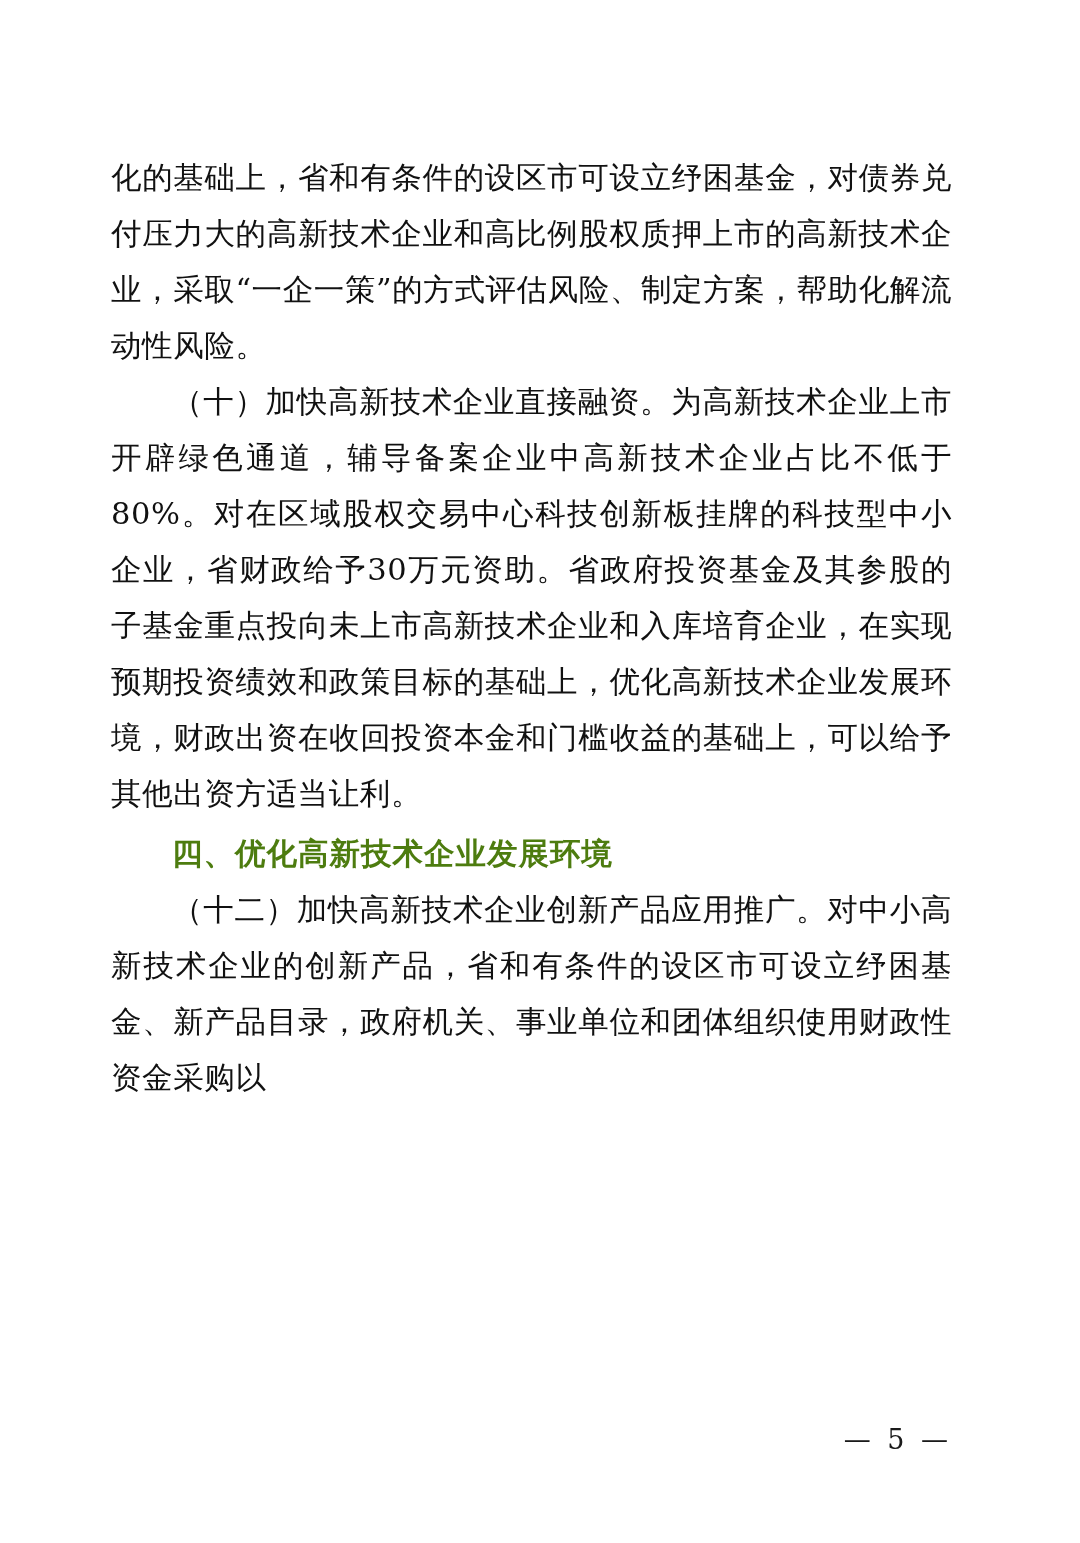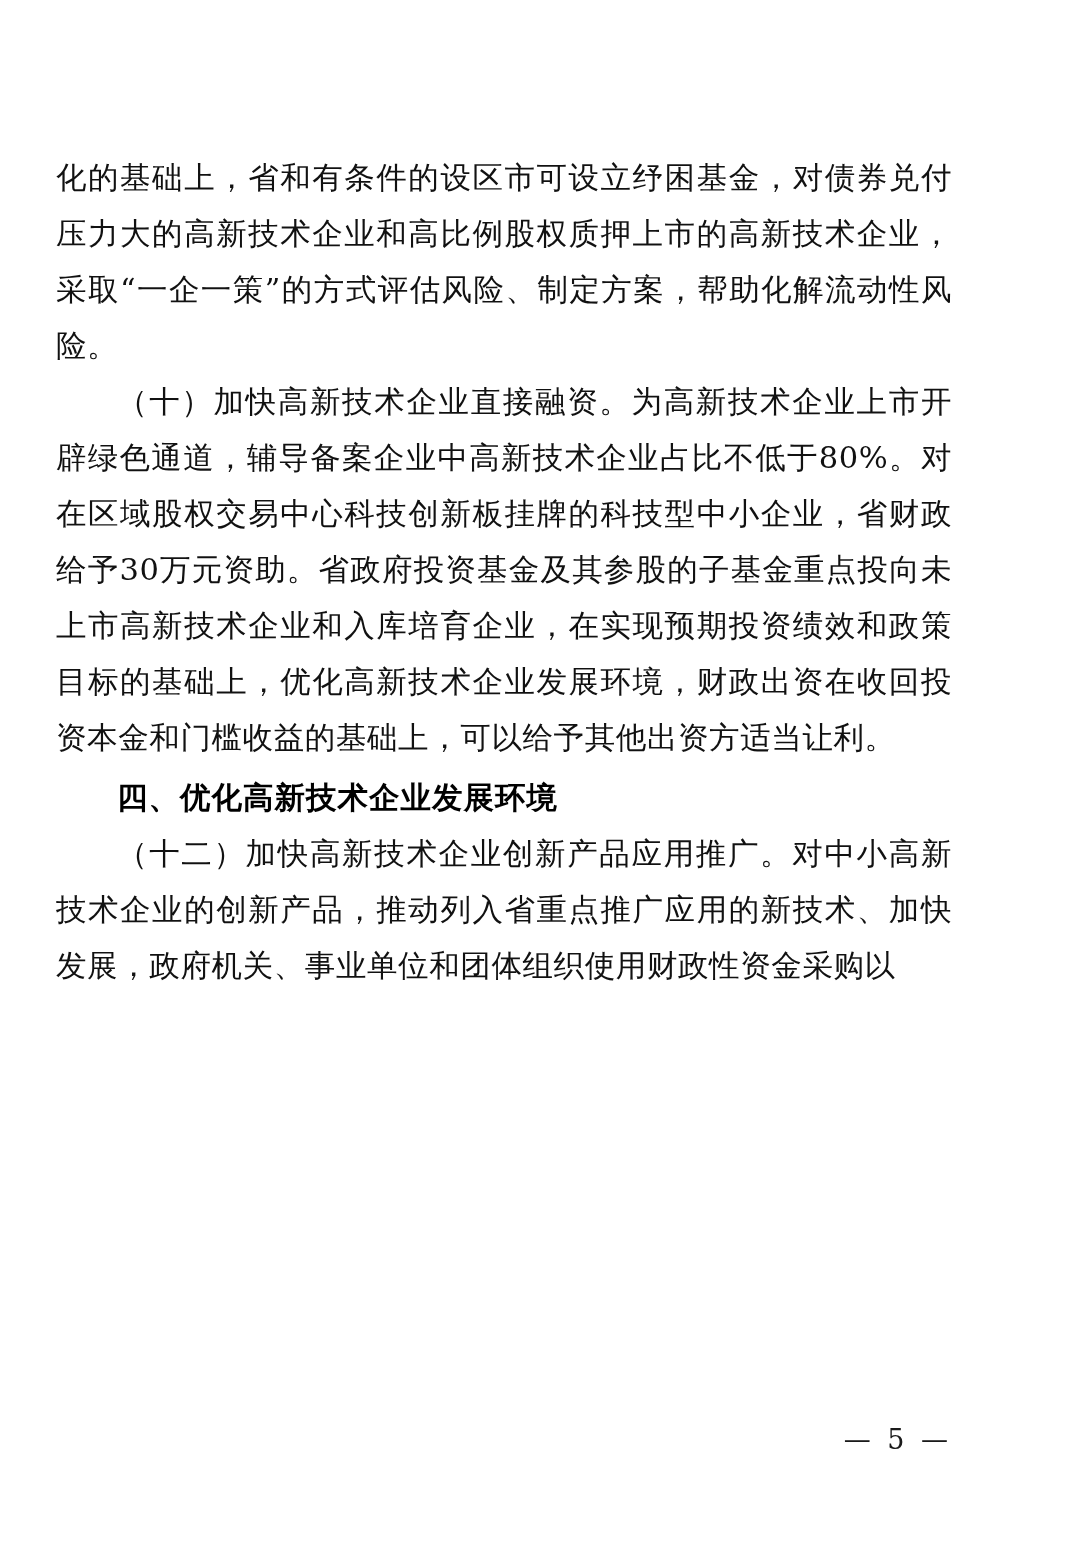--- a/index.html
+++ b/index.html
@@ -15,21 +15,21 @@
     position: relative;
     overflow: hidden;
   }
   .page {
     position: absolute;
     top: 0;
     left: 0;
     width: 1080px;
     height: 1543px;
     box-sizing: border-box;
-    padding: 150px 128px 60px 56px;
+    padding: 150px 128px 60px 111px;
   }
   .doc-body {
     font-size: 30.5px;
     line-height: 56px;
     text-align: justify;
     text-justify: inter-ideograph;
     letter-spacing: 0.6px;
     color: #111;
   }
   .para {
@@ -40,36 +40,36 @@
     text-indent: 0;
   }
   .section-heading {
     font-family: "DejaVu Sans", "Liberation Sans", sans-serif;
     font-weight: bold;
     font-size: 30.5px;
     line-height: 56px;
     text-indent: 2em;
     letter-spacing: 1px;
     margin: 4px 0 0 0;
-    color: #000000;
+    color: #4d7c0f;
   }
   .page-number {
     position: absolute;
     right: 128px;
     bottom: 88px;
     font-size: 27px;
     letter-spacing: 4px;
     color: #1a1a1a;
     font-family: "DejaVu Serif", "Liberation Serif", serif;
   }
 </style>
 </head>
 <body>
 
 <div class="page">
   <div class="doc-body">
     <p class="para noindent">化的基础上，省和有条件的设区市可设立纾困基金，对债券兑付压力大的高新技术企业和高比例股权质押上市的高新技术企业，采取“一企一策”的方式评估风险、制定方案，帮助化解流动性风险。</p>
     <p class="para">（十）加快高新技术企业直接融资。为高新技术企业上市开辟绿色通道，辅导备案企业中高新技术企业占比不低于80%。对在区域股权交易中心科技创新板挂牌的科技型中小企业，省财政给予30万元资助。省政府投资基金及其参股的子基金重点投向未上市高新技术企业和入库培育企业，在实现预期投资绩效和政策目标的基础上，优化高新技术企业发展环境，财政出资在收回投资本金和门槛收益的基础上，可以给予其他出资方适当让利。</p>
     <h2 class="section-heading">四、优化高新技术企业发展环境</h2>
-    <p class="para">（十二）加快高新技术企业创新产品应用推广。对中小高新技术企业的创新产品，推动列入省重点推广应用的新技术、加快发展，政府机关、事业单位和团体组织使用财政性资金采购以</p>
+    <p class="para">（十二）加快高新技术企业创新产品应用推广。对中小高新技术企业的创新产品，省和有条件的设区市可设立纾困基金、新产品目录，政府机关、事业单位和团体组织使用财政性资金采购以</p>
   </div>
   <div class="page-number">— 5 —</div>
 </div>
 
 </body></html>

